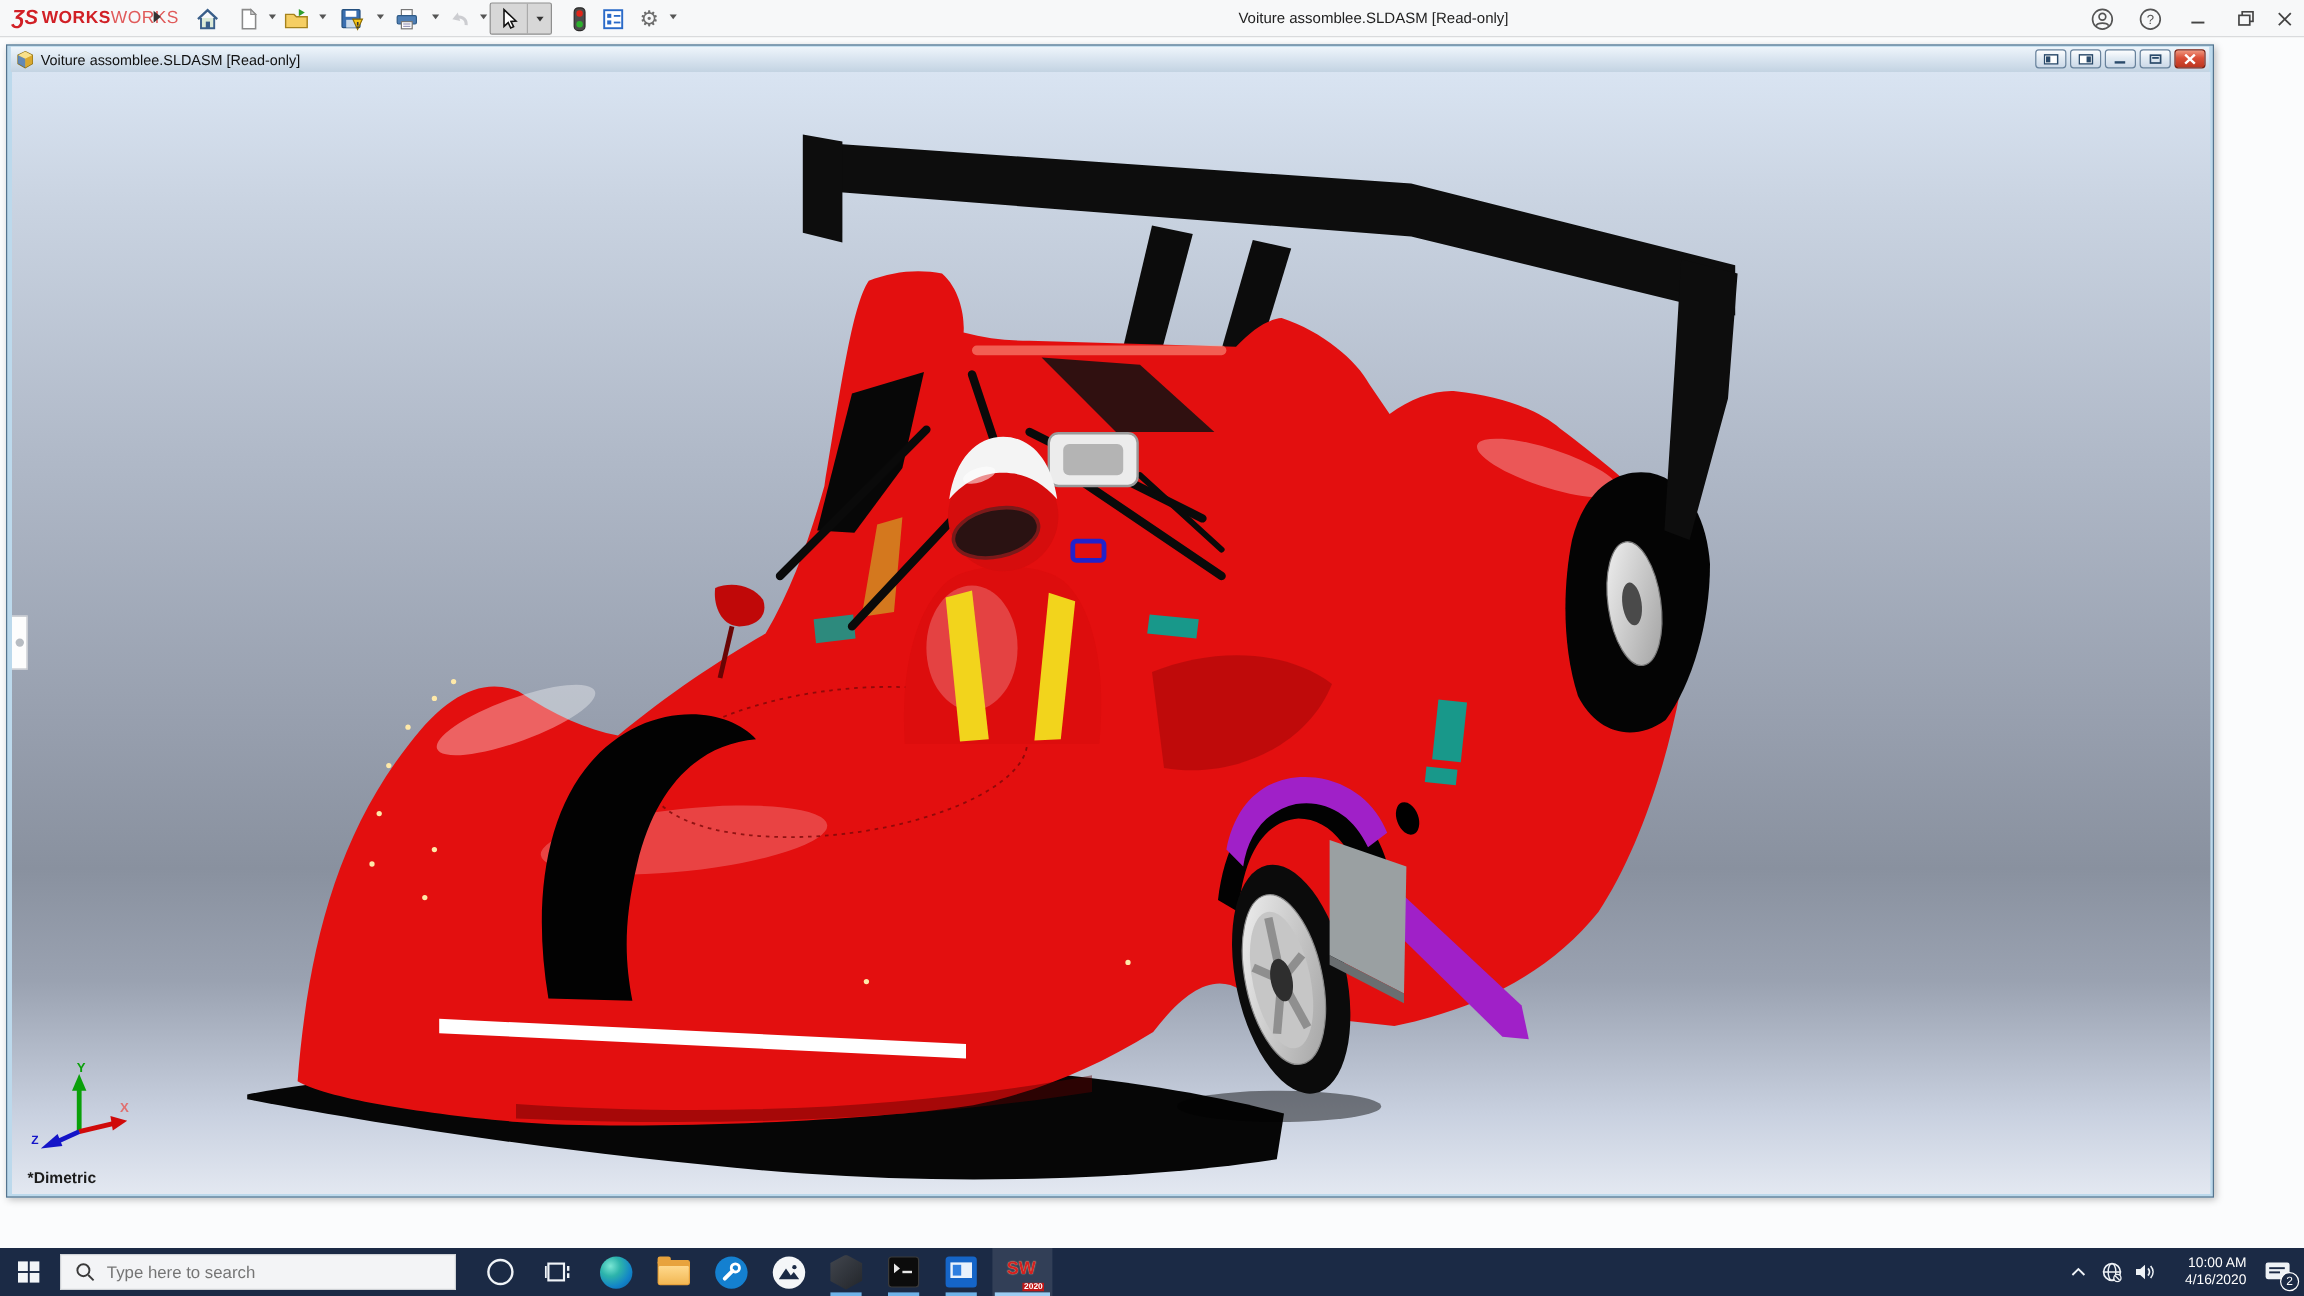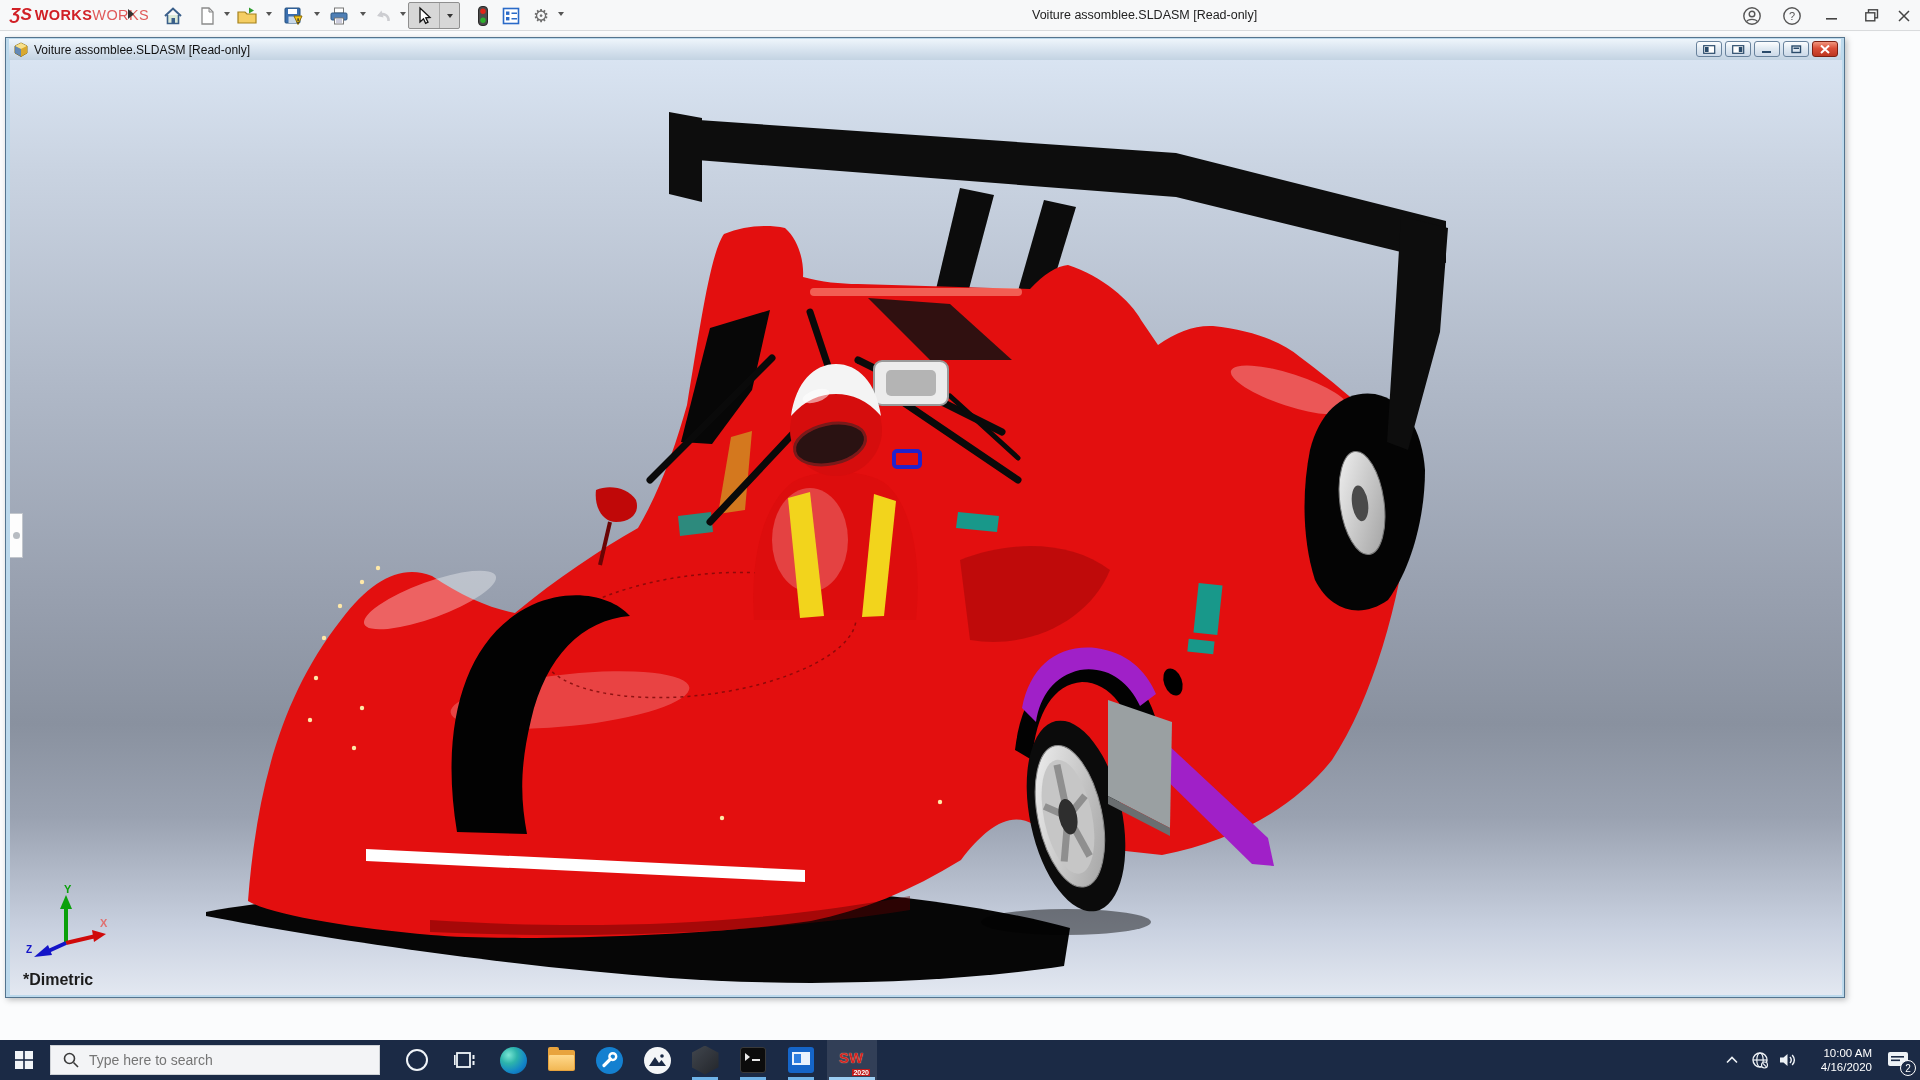--- a/index.html
+++ b/index.html
@@ -30,21 +30,21 @@
   #doc-title { font-size:12px; color:#111; margin-left:5px; white-space:nowrap; }
   #doc-buttons { position:absolute; right:3px; top:2px; display:flex; gap:3px; }
   .docbtn { width:26px; height:16px; border:1px solid #68829c; border-radius:3px; background:linear-gradient(#fdfeff,#e2ebf3 45%,#ccd9e8); display:flex; align-items:center; justify-content:center; }
   .docbtn.close { background:linear-gradient(#f0967e,#da4f38 45%,#bd3620); border-color:#7c2113; }
 
   
   #viewport { position:absolute; left:4px; top:22px; width:1832px; height:935px;
     background:linear-gradient(180deg,#d9e4f2 0%,#c9d3e1 12%,#afb8c7 35%,#979fae 58%,#89919f 71%,#9aa2b1 81%,#c9d1e0 93%,#e3e8f1 100%); }
   #splitter-tab { position:absolute; left:0; top:453px; width:13px; height:45px; background:#fdfdfd; border:1px solid #c2c6cc; border-left:none; display:flex; align-items:center; justify-content:center; }
   #splitter-tab .dot { width:7px; height:7px; border-radius:50%; background:#b7bcc2; }
-  #orientation { position:absolute; left:13px; bottom:6px; font-size:16px; font-weight:bold; color:#1c1c1c;margin-top:28px; }
+  #orientation { position:absolute; left:13px; bottom:6px; font-size:13px; font-weight:bold; color:#1c1c1c;margin-top:28px; }
   #triad { position:absolute; left:14px; bottom:32px; }
 
   
   #taskbar { position:absolute; left:0; bottom:0; width:1920px; height:40px; background:#1b2a45; }
   .tb-slot { position:absolute; top:0; height:40px; display:flex; align-items:center; justify-content:center; }
   #tb-search { position:absolute; left:50px; top:5px; width:330px; height:30px; background:#f3f4f6; border:1px solid #cfd2d6; display:flex; align-items:center; padding-left:12px; gap:10px; }
   #tb-search input { border:none; outline:none; background:transparent; font-size:14px; color:#15803d; width:250px; font-family:"Liberation Sans",sans-serif; }
   .underline { position:absolute; bottom:0; height:3px; background:#6fb3e8; }
   #tray { position:absolute; right:0; top:0; height:40px; display:flex; align-items:center; }
   .tray-ic { width:28px; height:40px; display:flex; align-items:center; justify-content:center; }

